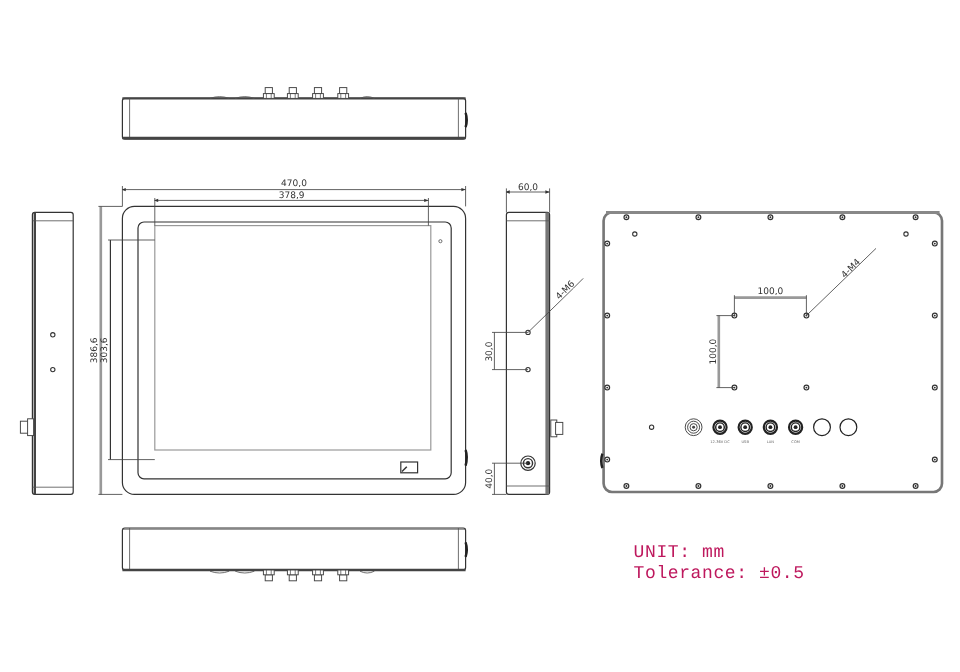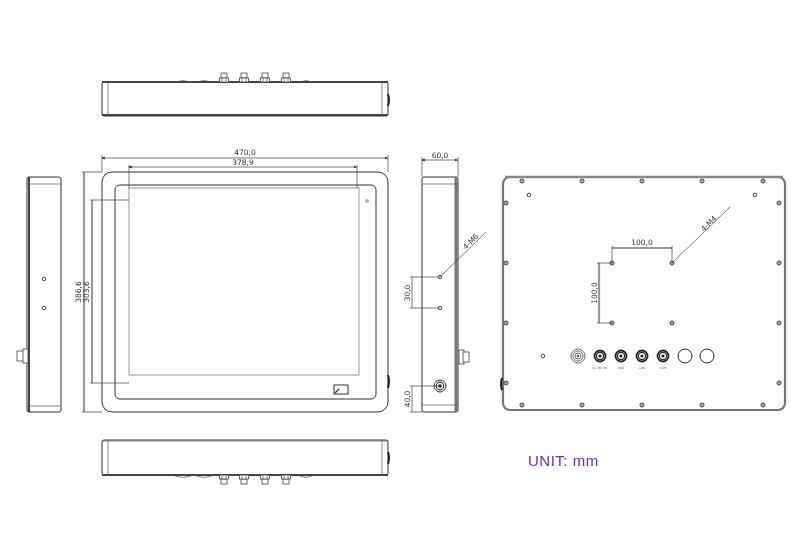--- a/index.html
+++ b/index.html
@@ -5,21 +5,21 @@
   html, body { margin: 0; padding: 0; background: #ffffff; }
   body { width: 800px; height: 560px; position: relative; overflow: hidden; font-family: "DejaVu Sans", sans-serif; }
   svg { position: absolute; left: 0; top: 0; }
   .ln { stroke: #333; fill: none; stroke-width: 1; }
   .thin { stroke: #555; fill: none; stroke-width: 0.7; }
   .thick { stroke: #444; fill: none; stroke-width: 2; }
   .gray { stroke: #999; fill: none; stroke-width: 2.2; }
   .dim { stroke: #444; fill: none; stroke-width: 0.7; }
   .dimtxt { font-family: "DejaVu Sans", sans-serif; font-size: 7.5px; fill: #333; }
   .tiny { font-family: "DejaVu Sans", sans-serif; font-size: 3px; fill: #666; }
-  .note { position: absolute; font-family: Liberation Sans, sans-serif; font-size: 15px; color: #6d28d9; letter-spacing: 0.5px; line-height: 18px; }
+  .note { position: absolute; font-family: Liberation Mono, monospace; font-size: 15px; color: #be185d; letter-spacing: 0.5px; line-height: 18px; }
 </style>
 </head>
 <body>
 
 <svg width="800" height="560" viewBox="0 0 800 560">
   <defs>
     <marker id="arr" markerWidth="6" markerHeight="6" refX="5" refY="3" orient="auto">
       <path d="M0,1 L5,3 L0,5 Z" fill="#333"></path>
     </marker>
     <marker id="arrs" markerWidth="6" markerHeight="6" refX="1" refY="3" orient="auto">
@@ -218,13 +218,14 @@
       <text x="663" y="369" text-anchor="middle" class="tiny">COM</text>
     </g>
     <circle cx="685" cy="356" r="7" fill="#fff" stroke="#222" stroke-width="1"></circle>
     <circle cx="707" cy="356" r="7" fill="#fff" stroke="#222" stroke-width="1"></circle>
     <path d="M502,378 q-2,6 0,12" stroke="#222" stroke-width="2" fill="none"></path>
   </g>
 </svg>
 
 <div class="note" style="left:528px; top:452px;">
   <div>UNIT: mm</div>
+  <div>Tolerance: ±0.5</div>
 </div>
 
 </body></html>

